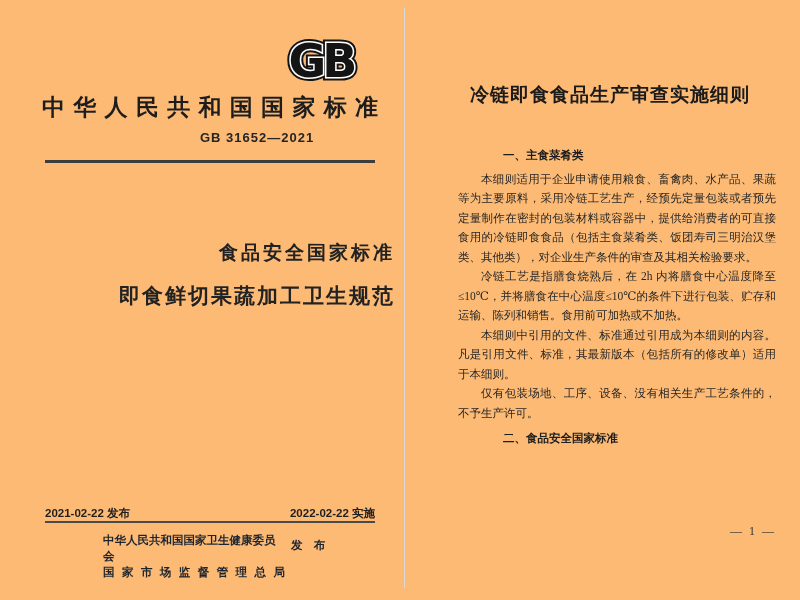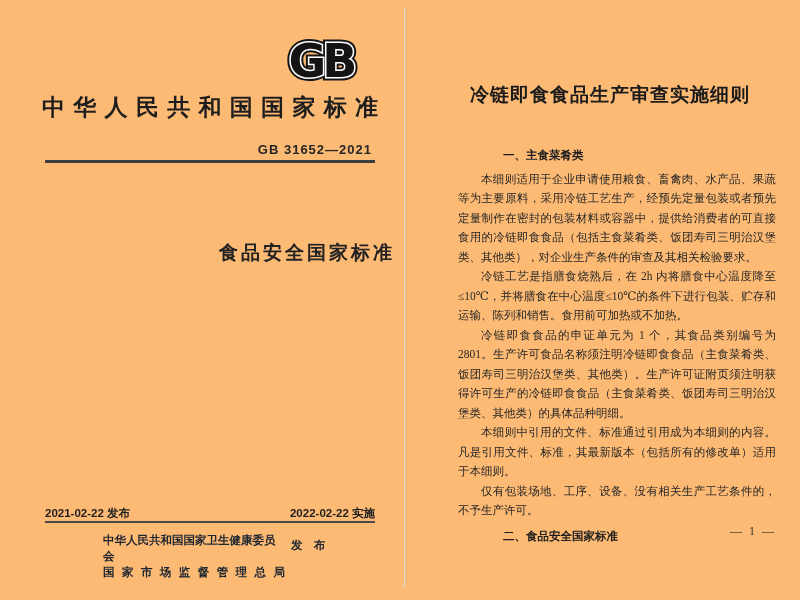--- a/index.html
+++ b/index.html
@@ -14,23 +14,23 @@
 
   
   .gb-logo{left:282px;top:34px;width:78px;height:52px;}
   .cover-header{
     left:42px;top:92px;width:336px;
     font-family:"Liberation Sans","DejaVu Sans",sans-serif;
     font-weight:bold;font-size:23px;color:#1d1d1d;
     text-align:justify;text-align-last:justify;white-space:nowrap;
   }
   .std-number{
-    left:200px;top:130px;width:172px;text-align:right;
+    left:200px;top:130px;width:172px;
     font-family:"Liberation Sans","DejaVu Sans",sans-serif;
-    font-weight:bold;font-size:13px;color:#252525;letter-spacing:1px;margin-top:12px;
+    font-weight:bold;font-size:13px;color:#252525;letter-spacing:1px;
   }
   .rule-top{left:45px;top:160px;width:330px;height:3px;background:#3d3d3d;}
   .cover-titles{left:10px;top:240px;width:385px;text-align:right;
     font-family:"Liberation Sans","DejaVu Sans",sans-serif;font-weight:bold;color:#222;}
   .cover-title-1{font-size:19px;letter-spacing:3px;margin:0 0 16px 0;}
   .cover-title-2{font-size:21px;letter-spacing:2px;margin:0;}
   .dates-row{left:45px;top:506px;width:330px;display:flex;justify-content:space-between;
     font-family:"Liberation Sans","DejaVu Sans",sans-serif;
     font-weight:bold;font-size:11.5px;color:#1f1f1f;}
   .rule-bottom{left:45px;top:521px;width:330px;height:2px;background:#4a4a4a;}
@@ -70,20 +70,21 @@
   </div>
 
   <div class="abs cover-header">中华人民共和国国家标准</div>
 
   <div class="abs std-number">GB 31652—2021</div>
 
   <div class="abs rule-top"></div>
 
   <div class="abs cover-titles">
     <p class="cover-title-1">食品安全国家标准</p>
+    <p class="cover-title-2">即食鲜切果蔬加工卫生规范</p>
   </div>
 
   <div class="abs dates-row">
     <span>2021-02-22 发布</span>
     <span>2022-02-22 实施</span>
   </div>
 
   <div class="abs rule-bottom"></div>
 
   <div class="abs issuer-block">
@@ -94,21 +95,20 @@
   <div class="abs issue-label">发 布</div>
 
   <div class="abs divider"></div>
 
   <div class="abs doc-title">冷链即食食品生产审查实施细则</div>
 
   <div class="abs doc-body">
     <p class="sec-heading sec-heading-1">一、主食菜肴类</p>
     <p>本细则适用于企业申请使用粮食、畜禽肉、水产品、果蔬等为主要原料，采用冷链工艺生产，经预先定量包装或者预先定量制作在密封的包装材料或容器中，提供给消费者的可直接食用的冷链即食食品（包括主食菜肴类、饭团寿司三明治汉堡类、其他类），对企业生产条件的审查及其相关检验要求。</p>
     <p>冷链工艺是指膳食烧熟后，在 2h 内将膳食中心温度降至≤10℃，并将膳食在中心温度≤10℃的条件下进行包装、贮存和运输、陈列和销售。食用前可加热或不加热。</p>
-    <p>冷链即食食品的申证单元为 1 个，其食品类别编号为 2801。生产许可食品名称须注明冷链即食食品（主食菜肴类、饭团寿司三明治汉堡类、其他类）。生产许可证附页须注明获得许可生产的冷链即食食品（主食菜肴类、饭团寿司三明治汉堡类、其他类）的具体品种明细。</p>
     <p>本细则中引用的文件、标准通过引用成为本细则的内容。凡是引用文件、标准，其最新版本（包括所有的修改单）适用于本细则。</p>
     <p>仅有包装场地、工序、设备、没有相关生产工艺条件的，不予生产许可。</p>
     <p class="sec-heading sec-heading-2">二、食品安全国家标准</p>
   </div>
 
   <div class="abs page-number">— 1 —</div>
 
 </div>
 
 </body></html>

